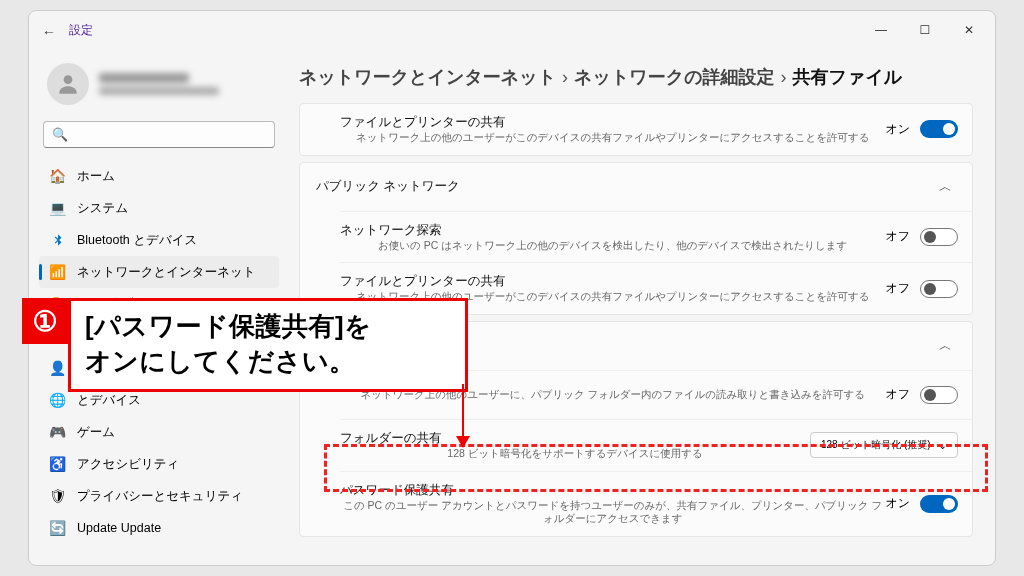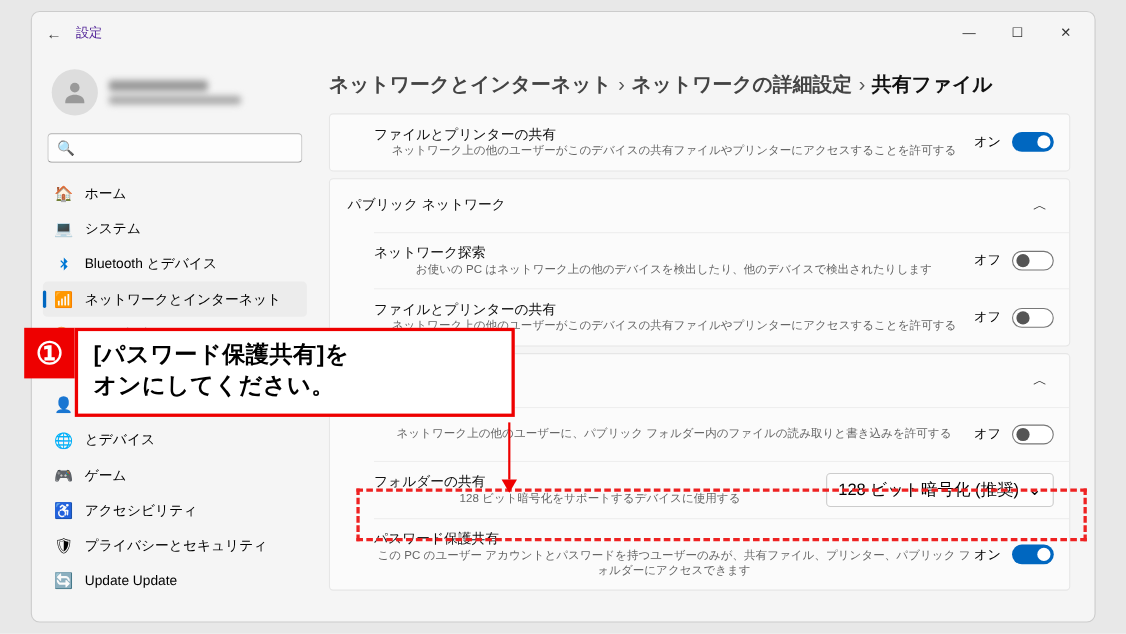--- a/index.html
+++ b/index.html
@@ -39,29 +39,29 @@
 .row .de { font-size: 10.5px; color: #666; margin-top: 0; line-height: 1.3; text-align: center; }
 .chev { font-size: 13px; color: #333; padding: 0 6px; }
 .toggle { display: flex; align-items: center; gap: 10px; }
 .tlabel { font-size: 12px; }
 .switch { width: 38px; height: 18px; border-radius: 9px; position: relative; cursor: pointer; }
 .switch::after { content: ""; position: absolute; width: 12px; height: 12px; border-radius: 50%; top: 3px; }
 .switch.on { background: #0067c0; }
 .switch.on::after { right: 3px; background: #fff; }
 .switch.off { background: #fff; border: 1px solid #777; }
 .switch.off::after { left: 3px; background: #555; top: 2px; }
-.dropdown { background: #fdfdfd; border: 1px solid #ccc; border-radius: 4px; padding: 5px 10px; font-size: 15px; display: flex; align-items: center; gap: 8px; cursor: pointer; }
+.dropdown { background: #fdfdfd; border: 1px solid #ccc; border-radius: 4px; padding: 5px 10px; font-size: 10px; display: flex; align-items: center; gap: 8px; cursor: pointer; }
 .hr { height: 1px; background: #eee; margin-left: 40px; }
 .links { padding: 6px 0 0 4px; }
 .linkrow { display: flex; align-items: center; gap: 10px; padding: 6px 10px; font-size: 12px; color: #333; cursor: pointer; }
 
 .highlight { position: absolute; border: 3px dashed #e22; pointer-events: none; }
 .callout { position: absolute; display: flex; }
 .callout .badge { width: 46px; height: 46px; background: #e00; color: #fff; font-size: 28px; font-weight: 700; display: flex; align-items: center; justify-content: center; }
-.callout .box { border: 3px solid #e00; background: #fff; padding: 8px 14px 10px; font-size: 21px; font-weight: 600; line-height: 1.35; min-width: 400px; letter-spacing: 0.5px; }
+.callout .box { border: 3px solid #e00; background: #fff; padding: 8px 14px 10px; font-size: 26px; font-weight: 600; line-height: 1.35; min-width: 400px; letter-spacing: 0.5px; }
 .arrow { position: absolute; }
 .arrow .line { background: #e00; }
 .arrow .head { width: 0; height: 0; border-left: 7px solid transparent; border-right: 7px solid transparent; border-top: 12px solid #e00; }
 </style>
 </head>
 <body>
 
 <div class="window">
   <div class="titlebar">
     <div class="back">←</div>

